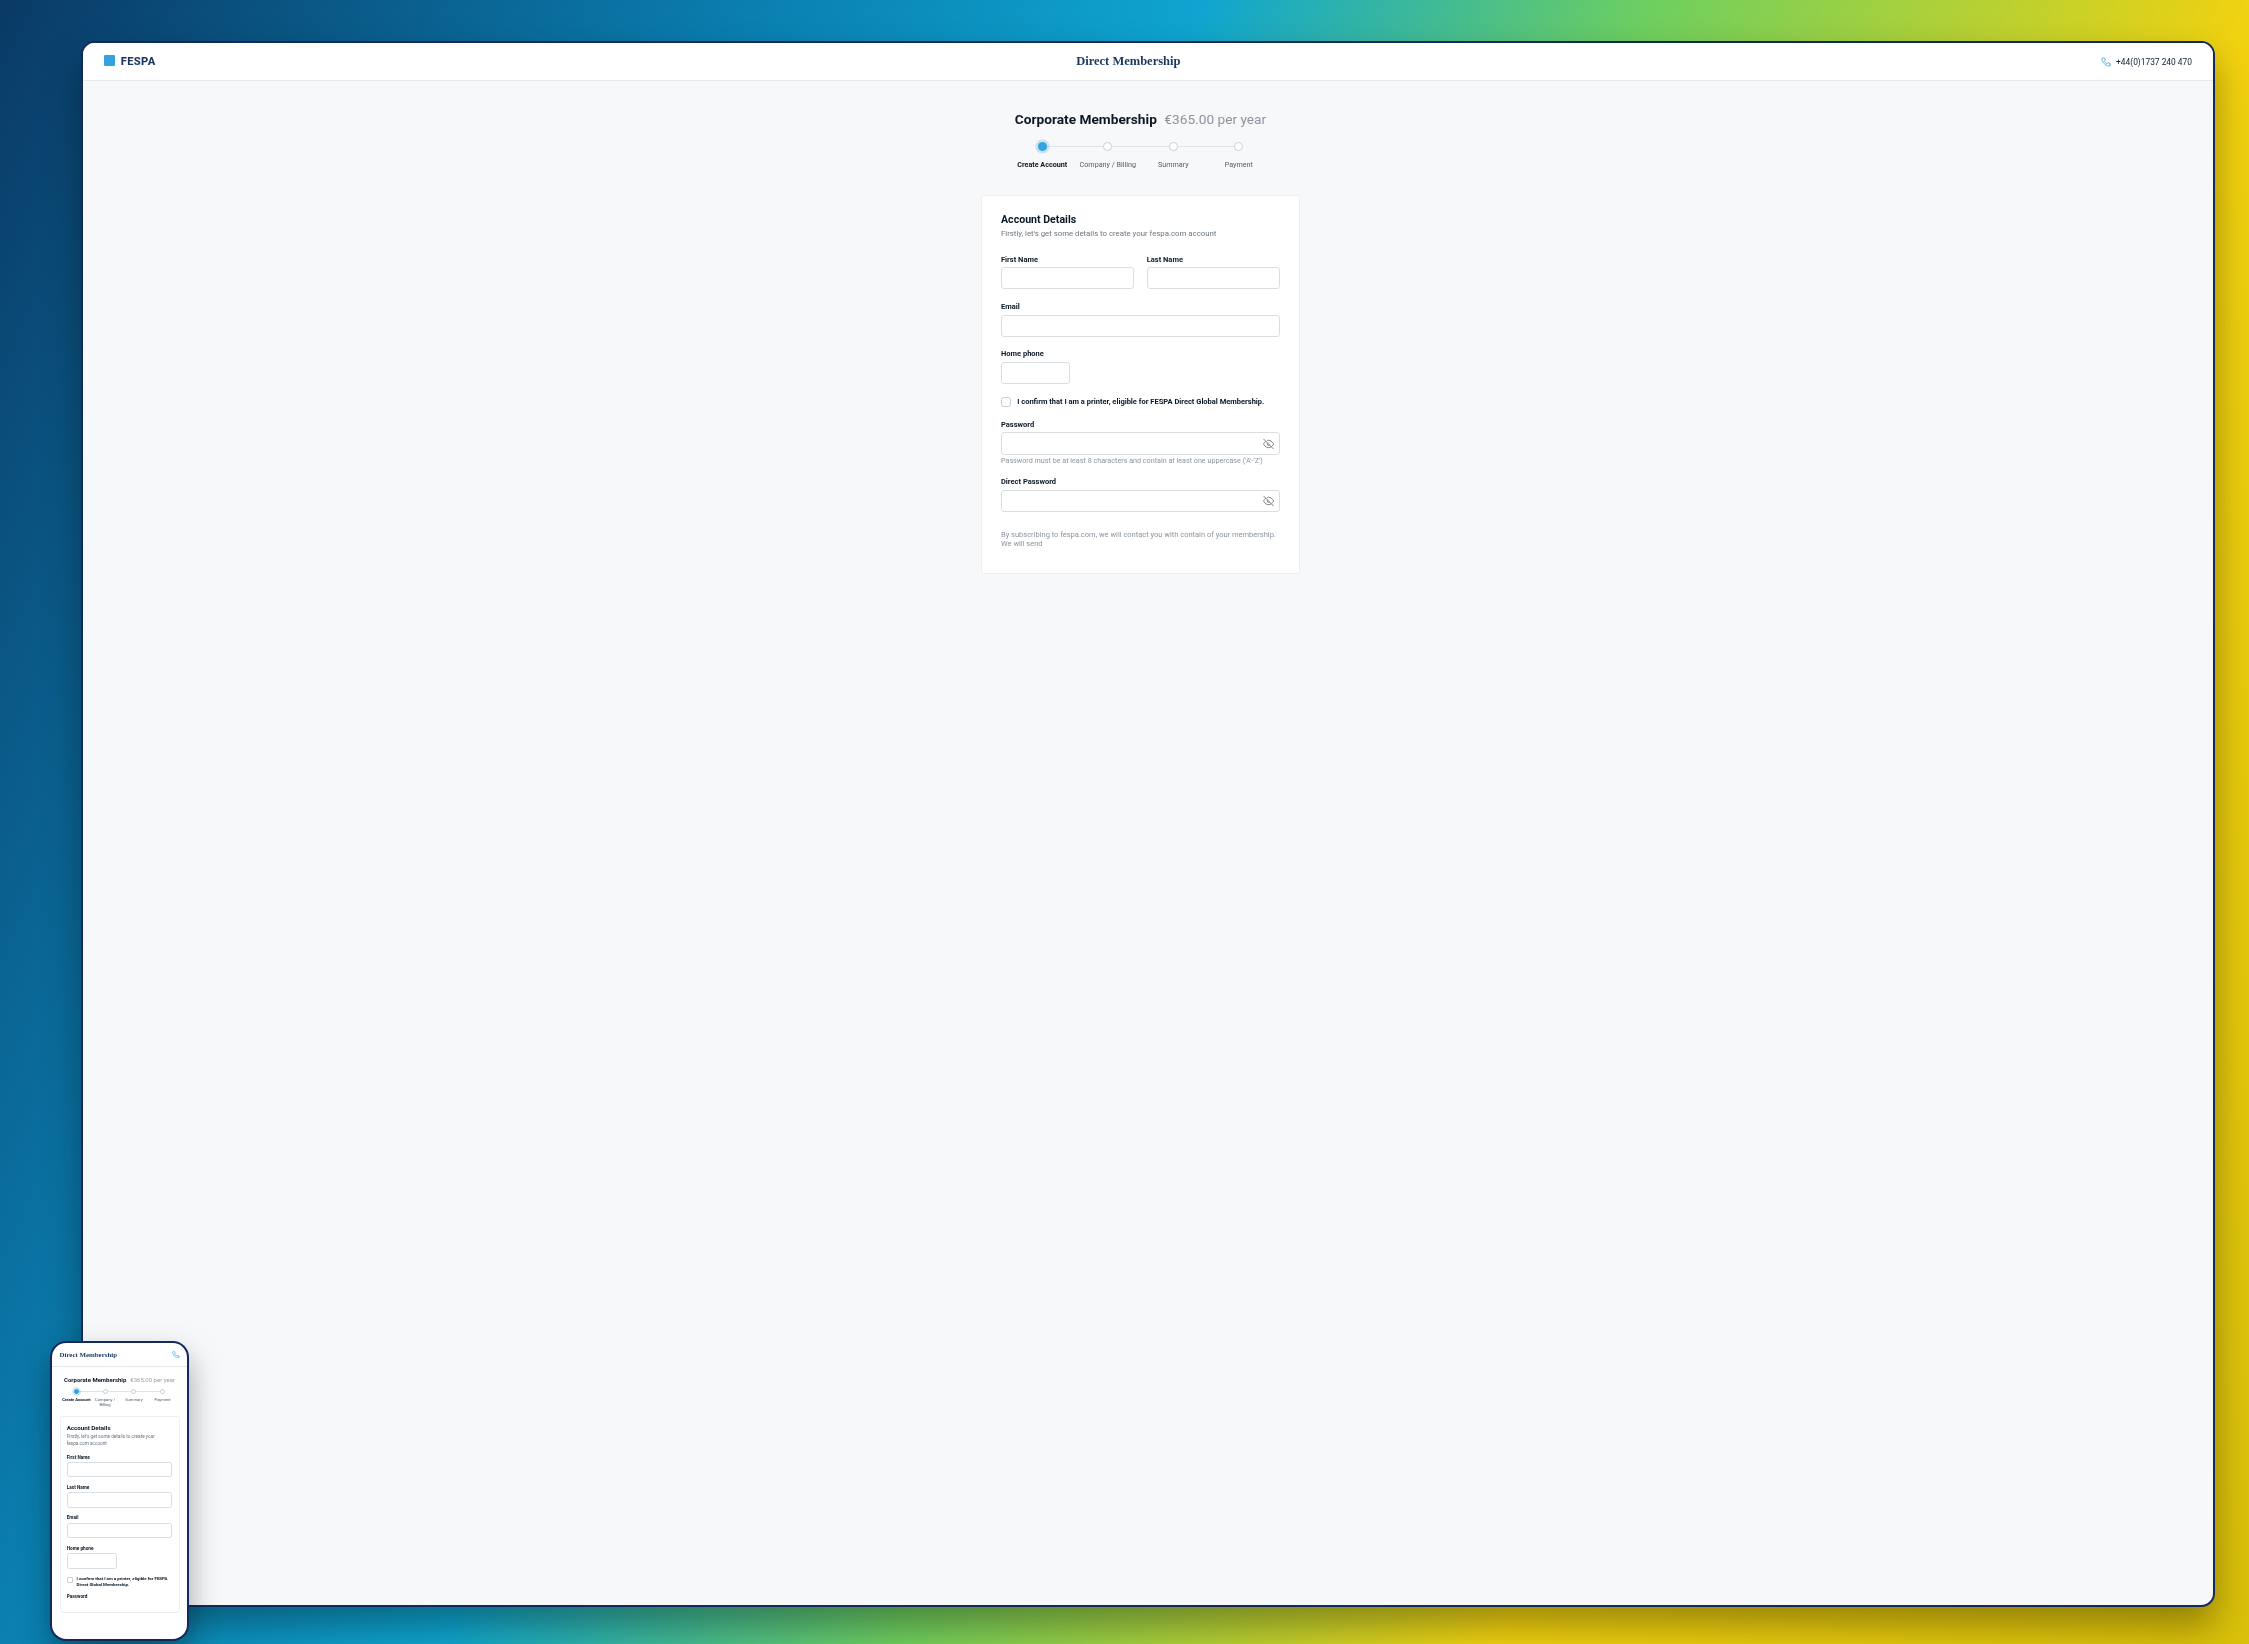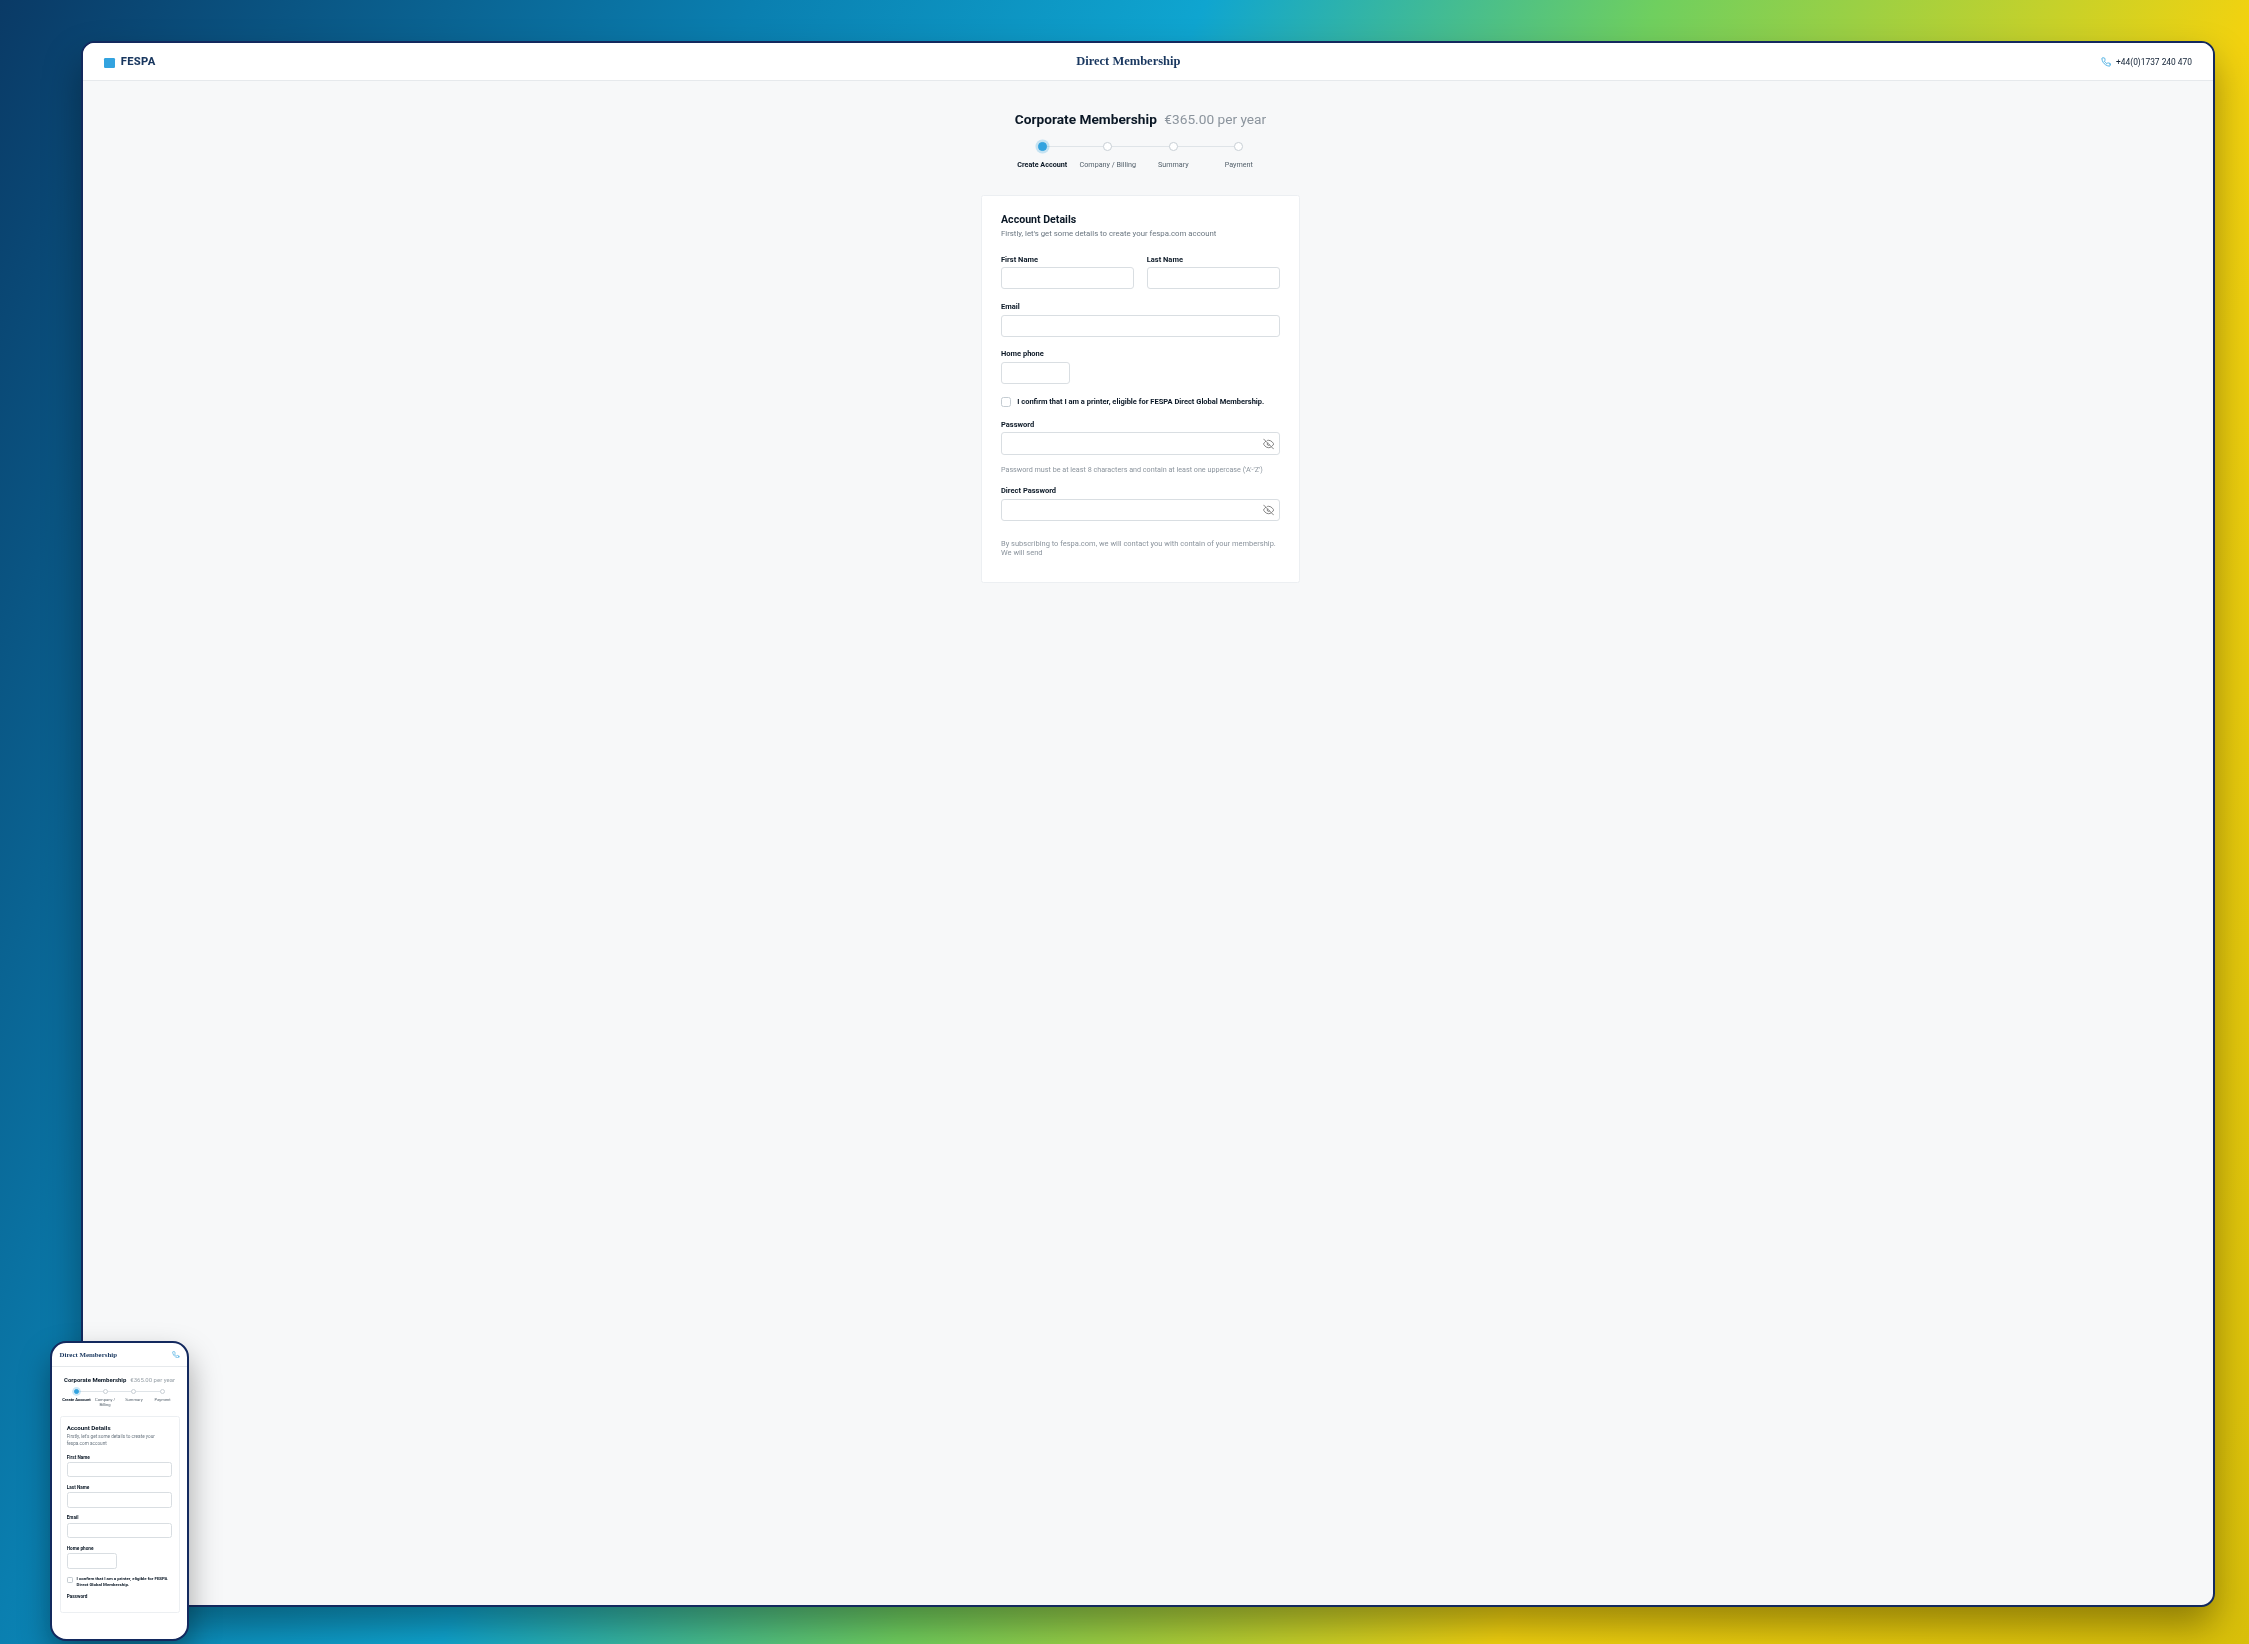--- a/index.html
+++ b/index.html
@@ -33,21 +33,21 @@
   }
 
   .d-header {
     display: flex;
     align-items: center;
     justify-content: space-between;
     background: #ffffff;
     border-bottom: 0.6px solid #e6e9ec;
     padding: 11.2px 21px;
   }
-  .d-logo { display:flex; align-items:flex-end; gap:6.2px; }
+  .d-logo { display:flex; align-items:flex-start; gap:6.2px; }
   .d-logo-sq { width:10.6px; height:10.6px; background:#33a3df; border-radius:1.2px; }
   .d-logo-text { font-weight:800; color:#19375f; letter-spacing:0.3px; font-size:11.2px; }
   .d-title { font-family: Georgia, "Times New Roman", serif; font-weight:700; color:#19375f; font-size:12.5px; }
   .d-phone { display:flex; align-items:center; gap:5px; color:#0f1f33; font-size:8.4px; }
   .d-phone svg { width:10px; height:10px; stroke:#33a3df; }
 
   .d-body { padding: 30px 40px 0 25px; height: calc(100% - 37px); overflow: hidden; }
 
   .plan-row { text-align:center; margin-bottom:15px; }
   .plan-name { font-weight:700; color:#0a1725; font-size:13.7px; }
@@ -93,21 +93,21 @@
     width:100%;
     border:0.6px solid #d9dee2;
     border-radius:3.1px;
     padding:5.6px 6.2px;
     font-size:8.1px;
     background:#fff;
   }
   .field.narrow input { max-width:69px; }
   .pw-wrap { position:relative; }
   .pw-wrap .eye { position:absolute; right:6.2px; top:50%; transform:translateY(-50%); width:11.2px; height:11.2px; opacity:.65; cursor:pointer; }
-  .hint { font-size:7.2px; color:#8b949d; margin-top:10px; }
+  .hint { font-size:7.2px; color:#8b949d; margin-top:1px; }
 
   .check-row { display:flex; align-items:flex-start; gap:6.2px; margin:2.5px 0 12.5px; }
   .check-row input[type="checkbox"]{
     appearance:none; width:10px; height:10px; border:0.9px solid #c4ccd2; border-radius:2.5px; background:#fff; margin-top:0.6px; flex:0 0 10px;
   }
   .check-row label { font-size:7.5px; font-weight:700; color:#0a1725; line-height:1.4; }
 
   .footer-text { font-size:7.5px; color:#8b949d; margin-top:17.5px; }
 
   

